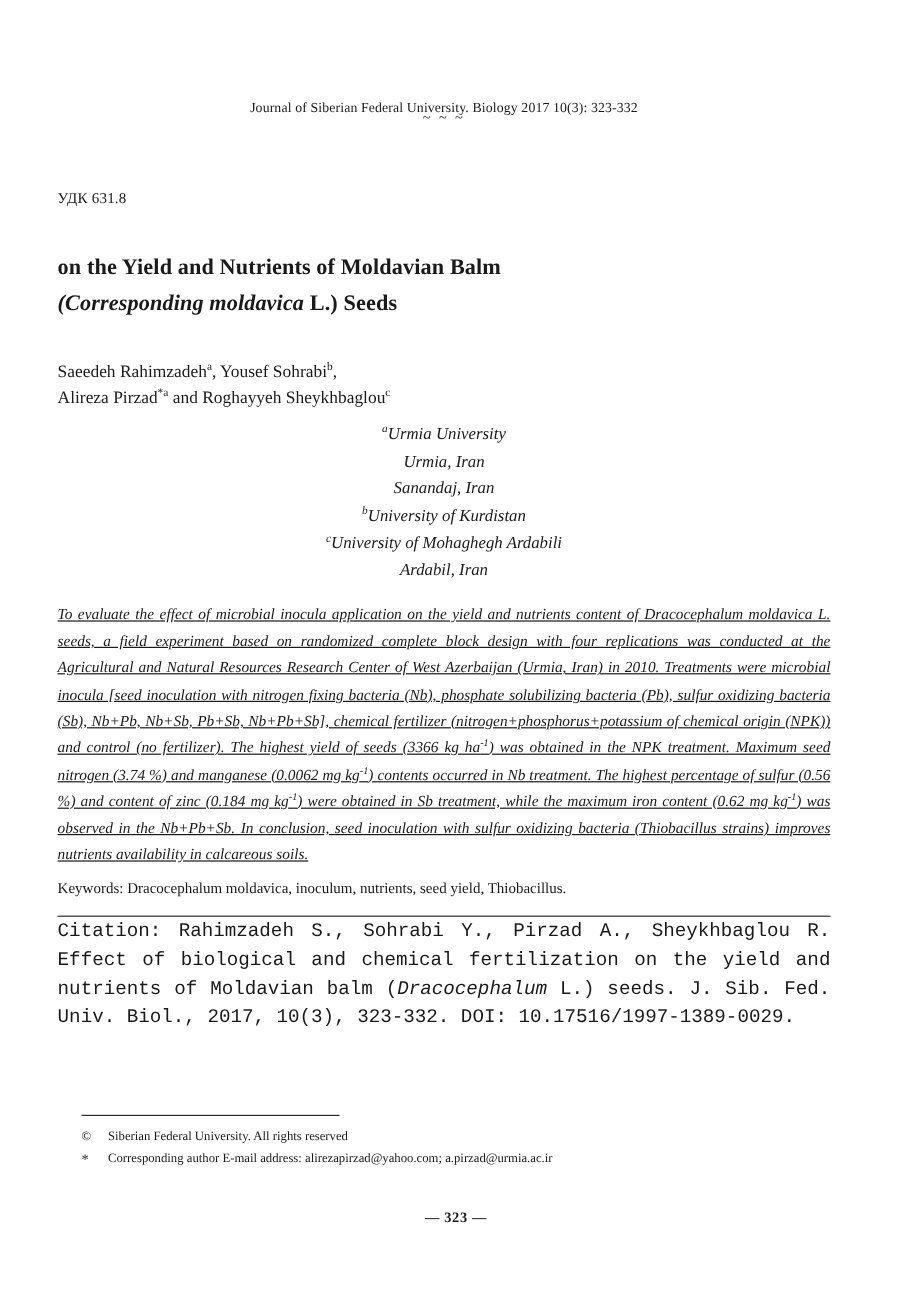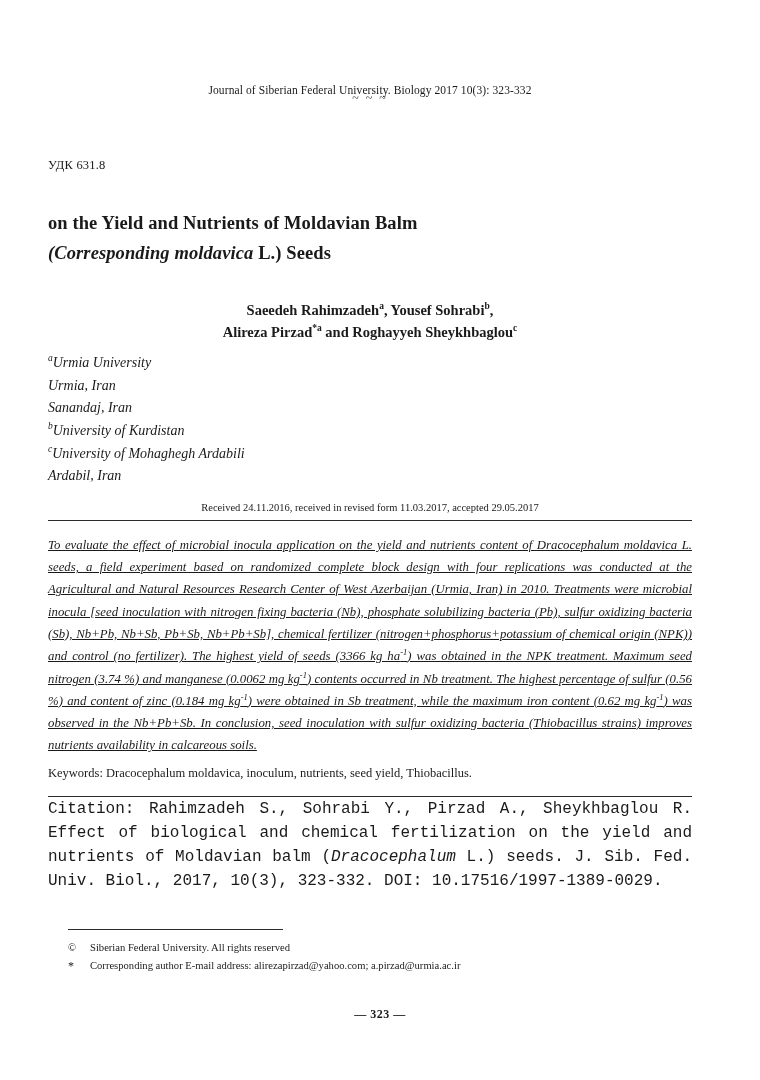--- a/index.html
+++ b/index.html
@@ -45,33 +45,33 @@
     font-size: 18.5px;
     font-weight: bold;
     line-height: 1.62;
     letter-spacing: 0.1px;
   }
   .title .ital {
     font-style: italic;
   }
   .authors {
     margin-top: 30px;
-    text-align: center;
+    text-align: left;
     font-size: 14.5px;
-    font-weight: bold;
+    font-weight: normal;
     line-height: 1.55;
   }
   .authors sup {
     font-size: 9.5px;
     vertical-align: super;
     line-height: 0;
   }
   .affiliations {
     margin-top: 8px;
-    text-align: left;
+    text-align: center;
     font-style: italic;
     font-size: 14px;
     line-height: 1.62;
   }
   .affiliations sup {
     font-size: 9.5px;
     vertical-align: super;
     line-height: 0;
     font-style: italic;
   }
@@ -172,21 +172,20 @@
 
   <div class="affiliations">
     <div><sup>a</sup><span>Urmia University</span></div>
     <div><sup></sup><span>Urmia, Iran</span></div>
     <div><sup></sup><span>Sanandaj, Iran</span></div>
     <div><sup>b</sup><span>University of Kurdistan</span></div>
     <div><sup>c</sup><span>University of Mohaghegh Ardabili</span></div>
     <div><sup></sup><span>Ardabil, Iran</span></div>
   </div>
 
-  <div class="received">Received 24.11.2016, received in revised form 11.03.2017, accepted 29.05.2017</div>
 
   <div class="abstract"><span>To evaluate the effect of microbial inocula application on the yield and nutrients content of Dracocephalum moldavica L. seeds, a field experiment based on randomized complete block design with four replications was conducted at the Agricultural and Natural Resources Research Center of West Azerbaijan (Urmia, Iran) in 2010. Treatments were microbial inocula [seed inoculation with nitrogen fixing bacteria (Nb), phosphate solubilizing bacteria (Pb), sulfur oxidizing bacteria (Sb), Nb+Pb, Nb+Sb, Pb+Sb, Nb+Pb+Sb], chemical fertilizer (nitrogen+phosphorus+potassium of chemical origin (NPK)) and control (no fertilizer). The highest yield of seeds (3366 kg ha</span><sup>-1</sup><span>) was obtained in the NPK treatment. Maximum seed nitrogen (3.74 %) and manganese (0.0062 mg kg</span><sup>-1</sup><span>) contents occurred in Nb treatment. The highest percentage of sulfur (0.56 %) and content of zinc (0.184 mg kg</span><sup>-1</sup><span>) were obtained in Sb treatment, while the maximum iron content (0.62 mg kg</span><sup>-1</sup><span>) was observed in the Nb+Pb+Sb. In conclusion, seed inoculation with sulfur oxidizing bacteria (Thiobacillus strains) improves nutrients availability in calcareous soils.</span></div>
 
   <div class="keywords">Keywords: Dracocephalum moldavica, inoculum, nutrients, seed yield, Thiobacillus.</div>
 
   <div class="citation"><span>Citation: Rahimzadeh S., Sohrabi Y., Pirzad A., Sheykhbaglou R. Effect of biological and chemical fertilization on the yield and nutrients of Moldavian balm (</span><span class="ital">Dracocephalum</span><span> L.) seeds. J. Sib. Fed. Univ. Biol., 2017, 10(3), 323-332. DOI: 10.17516/1997-1389-0029.</span></div>
 
   <div class="footnotes">
     <div class="footnote-rule"></div>
     <div class="footnote">

